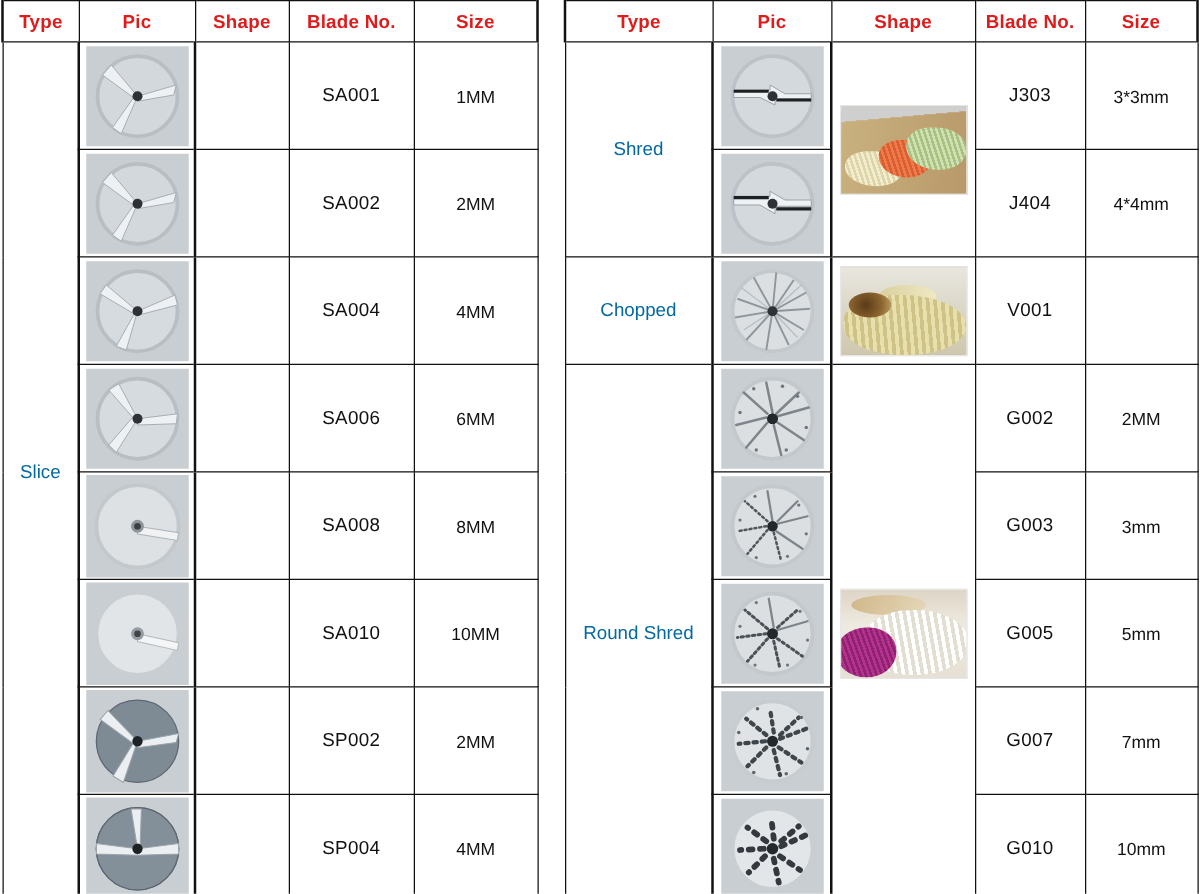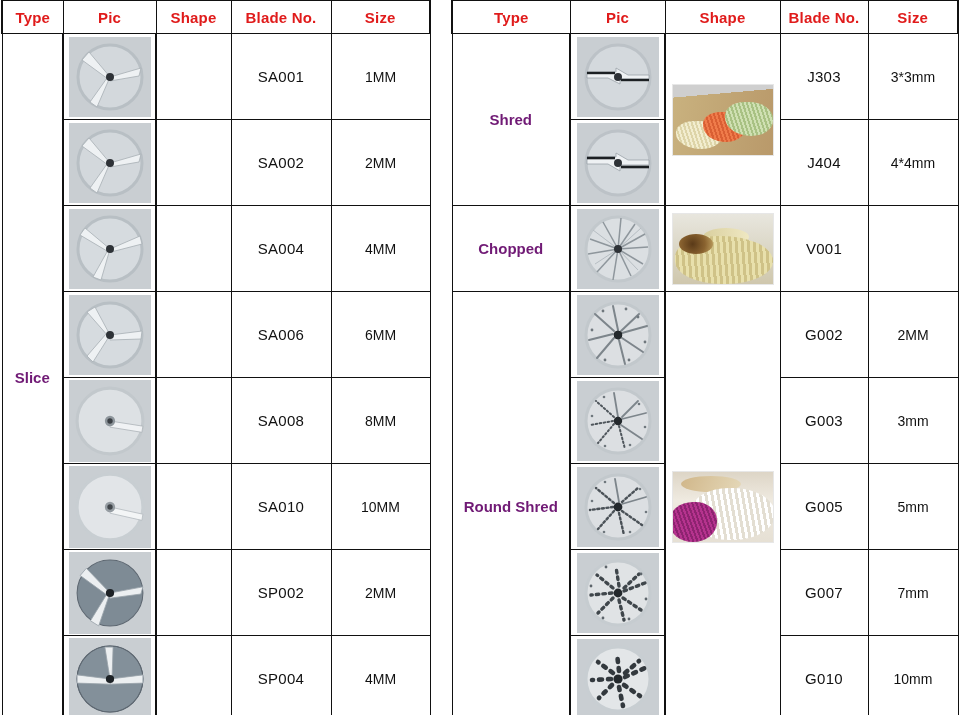--- a/index.html
+++ b/index.html
@@ -45,22 +45,22 @@
   table.grid.left .hdr td:first-child{border-left:2px solid #111;}
   table.grid.left .hdr td:last-child{border-right:2px solid #111;}
   table.grid.right .hdr td:first-child{border-left:2px solid #111;}
   table.grid.right .hdr td:last-child{border-right:2px solid #111;}
 
   .hdr td{border-top:2px solid #111;}
 
   
   tbody td{height:85px;font-size:14px;color:#111;}
   td.type-cell{
-    color:#701a75;
-    font-weight:bold;
+    color:#0369a1;
+    font-weight:normal;
     font-size:15px;
     border-left:2px solid #111;
   }
   td.pic-cell{padding:2px 0;}
   td.shape-cell{padding:2px 0;}
   td.blade-cell{
     font-weight:normal;
     font-size:15px;
     letter-spacing:.3px;
     border-left:2px solid #111;

